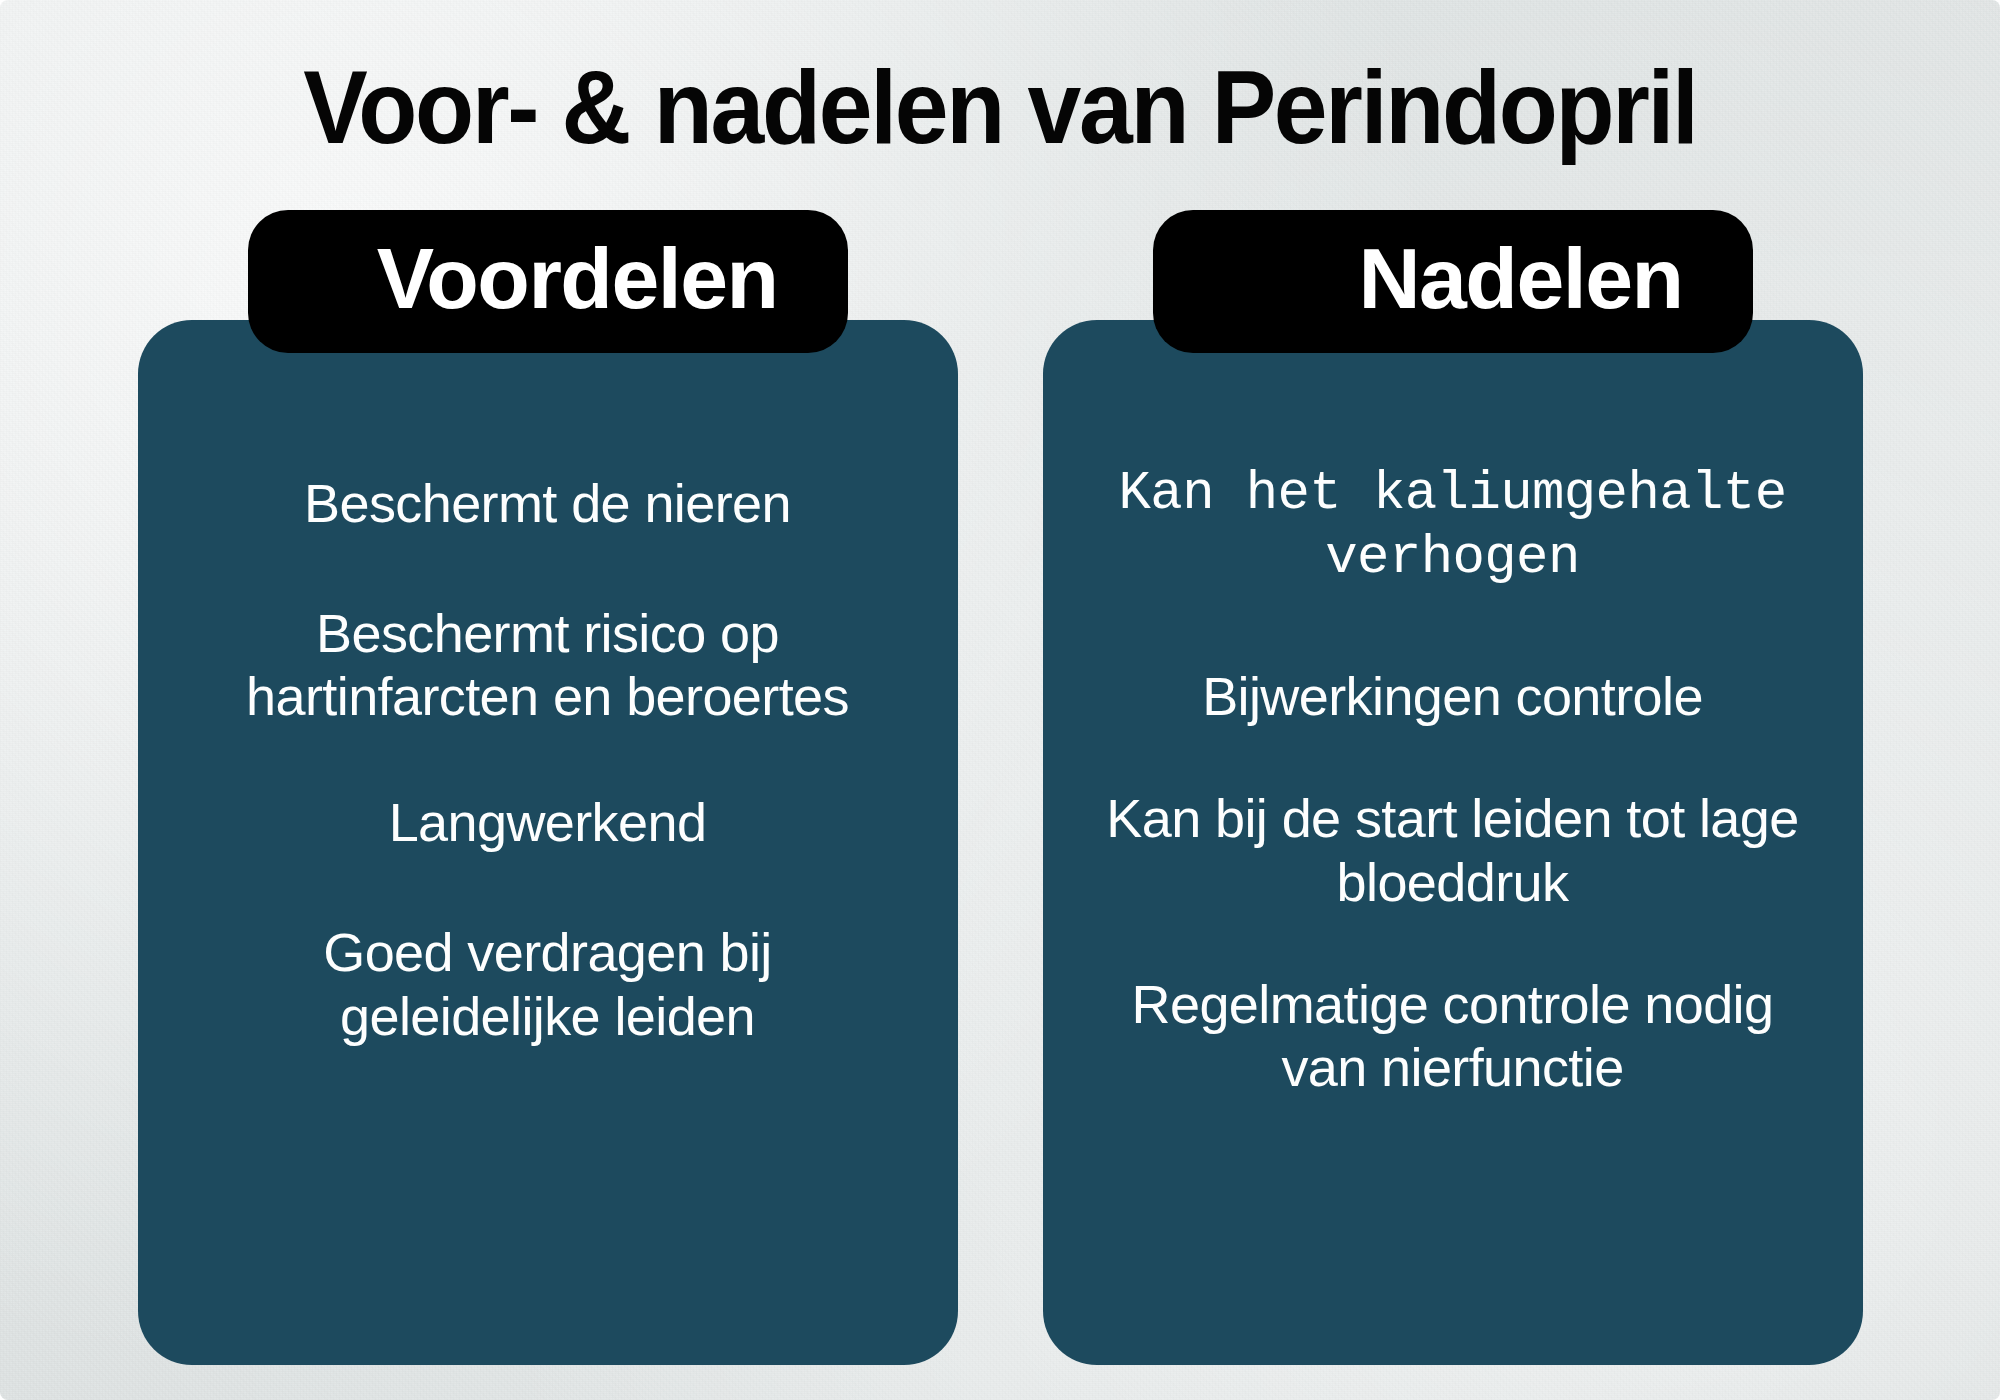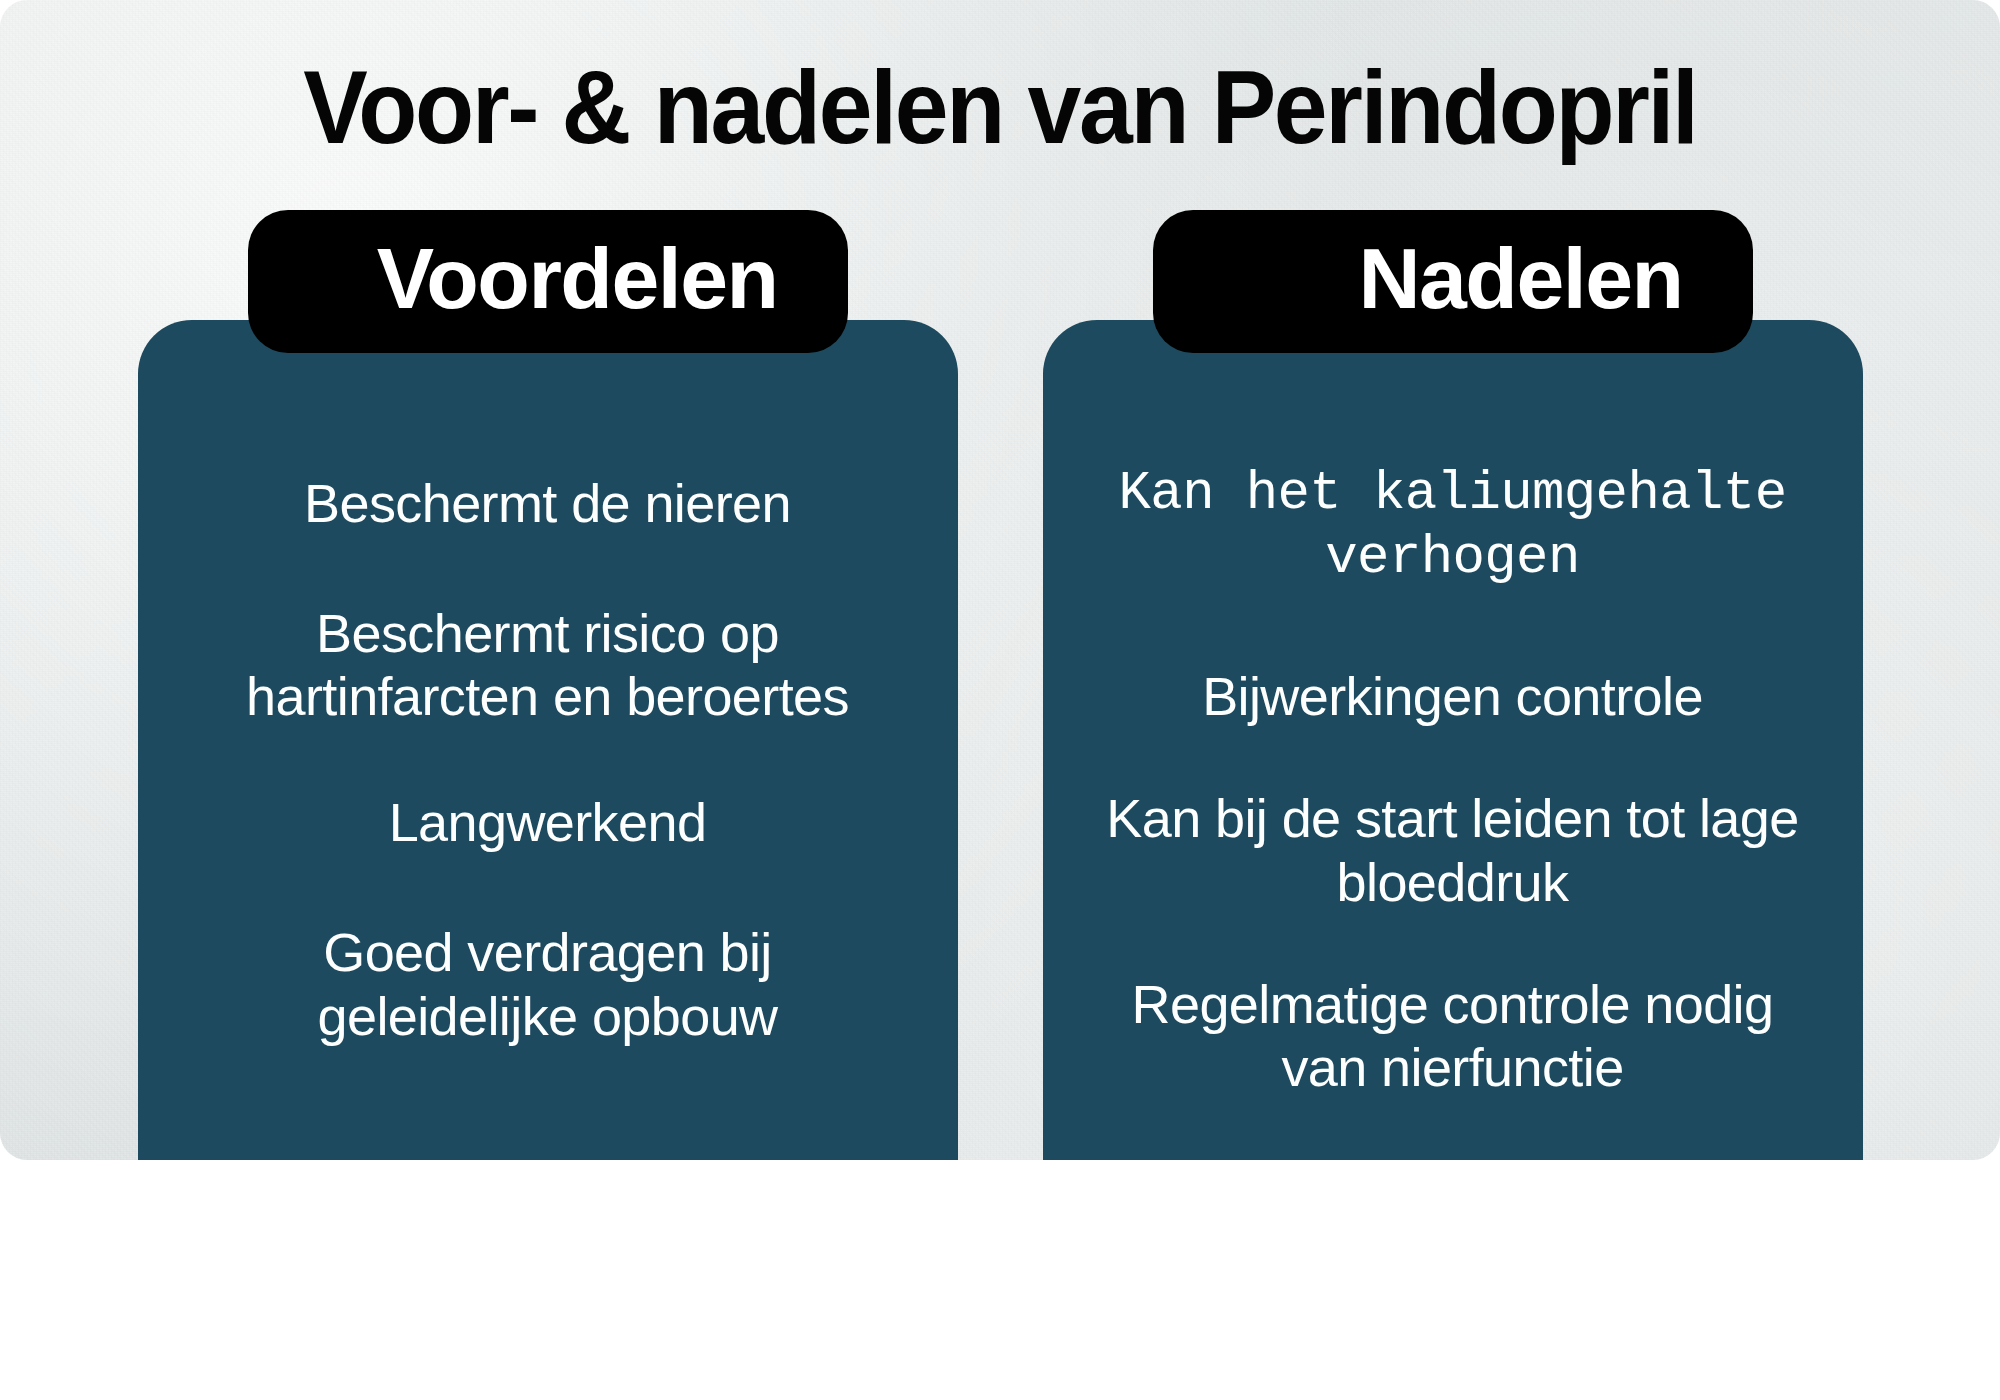--- a/index.html
+++ b/index.html
@@ -10,26 +10,26 @@
   body {
     width: 2000px;
     height: 1400px;
     overflow: hidden;
     font-family: "Liberation Sans", sans-serif;
   }
 
   #canvas {
     position: relative;
     width: 2000px;
-    height: 1160px;
+    height: 1400px;
     background:
       radial-gradient(circle at 18% 22%, rgba(255,255,255,0.85) 0%, rgba(255,255,255,0) 55%),
       radial-gradient(circle at 82% 78%, rgba(255,255,255,0.55) 0%, rgba(255,255,255,0) 60%),
       linear-gradient(135deg, #e6eaea 0%, #dfe4e4 40%, #e4e8e8 70%, #dbe0e0 100%);
-    border-radius: 27px;
+    border-radius: 8px;
     box-sizing: border-box;
     overflow: hidden;
   }
 
   
   #noise {
     position: absolute;
     inset: 0;
     pointer-events: none;
     opacity: 0.5;
@@ -145,21 +145,21 @@
   <div id="title">Voor- &amp; nadelen van Perindopril</div>
 
   <div id="columns">
 
     <div class="card left">
       <div class="card-header">Voordelen</div>
       <div class="items">
         <div class="item">Beschermt de nieren</div>
         <div class="item">Beschermt risico op hartinfarcten en beroertes</div>
         <div class="item">Langwerkend</div>
-        <div class="item">Goed verdragen bij geleidelijke opbouw</div>
+        <div class="item">Goed verdragen bij geleidelijke leiden</div>
       </div>
     </div>
 
     <div class="card right">
       <div class="card-header">Nadelen</div>
       <div class="items">
         <div class="item">Kan het kaliumgehalte verhogen</div>
         <div class="item">Bijwerkingen controle</div>
         <div class="item">Kan bij de start leiden tot lage bloeddruk</div>
         <div class="item">Regelmatige controle nodig van nierfunctie</div>

